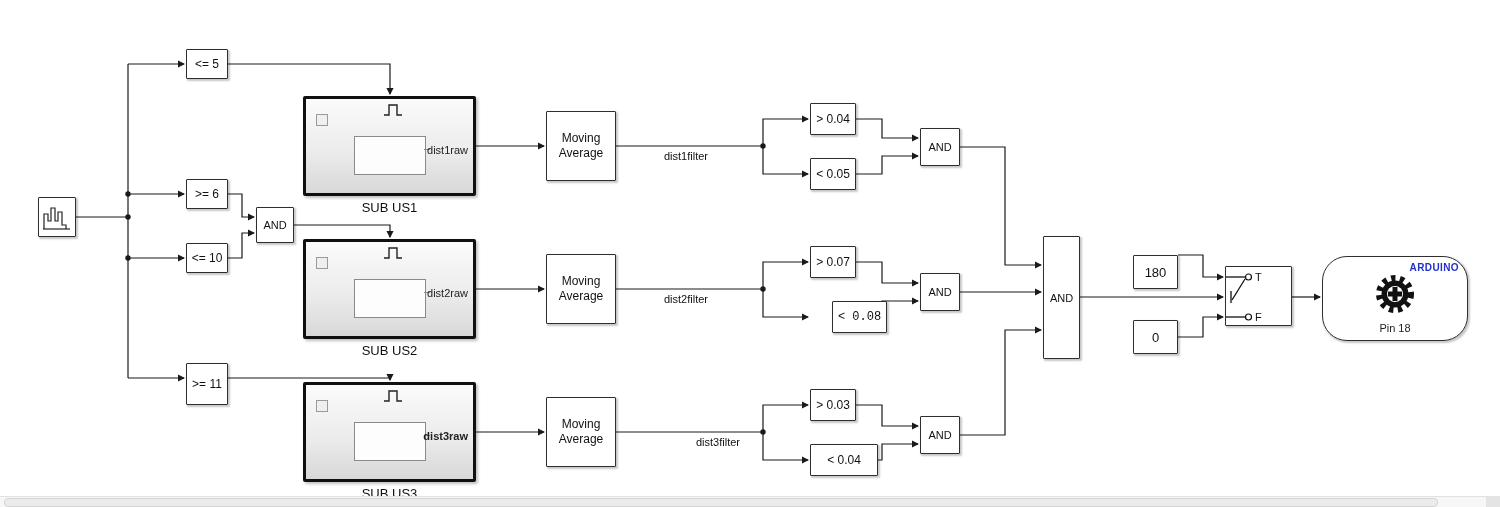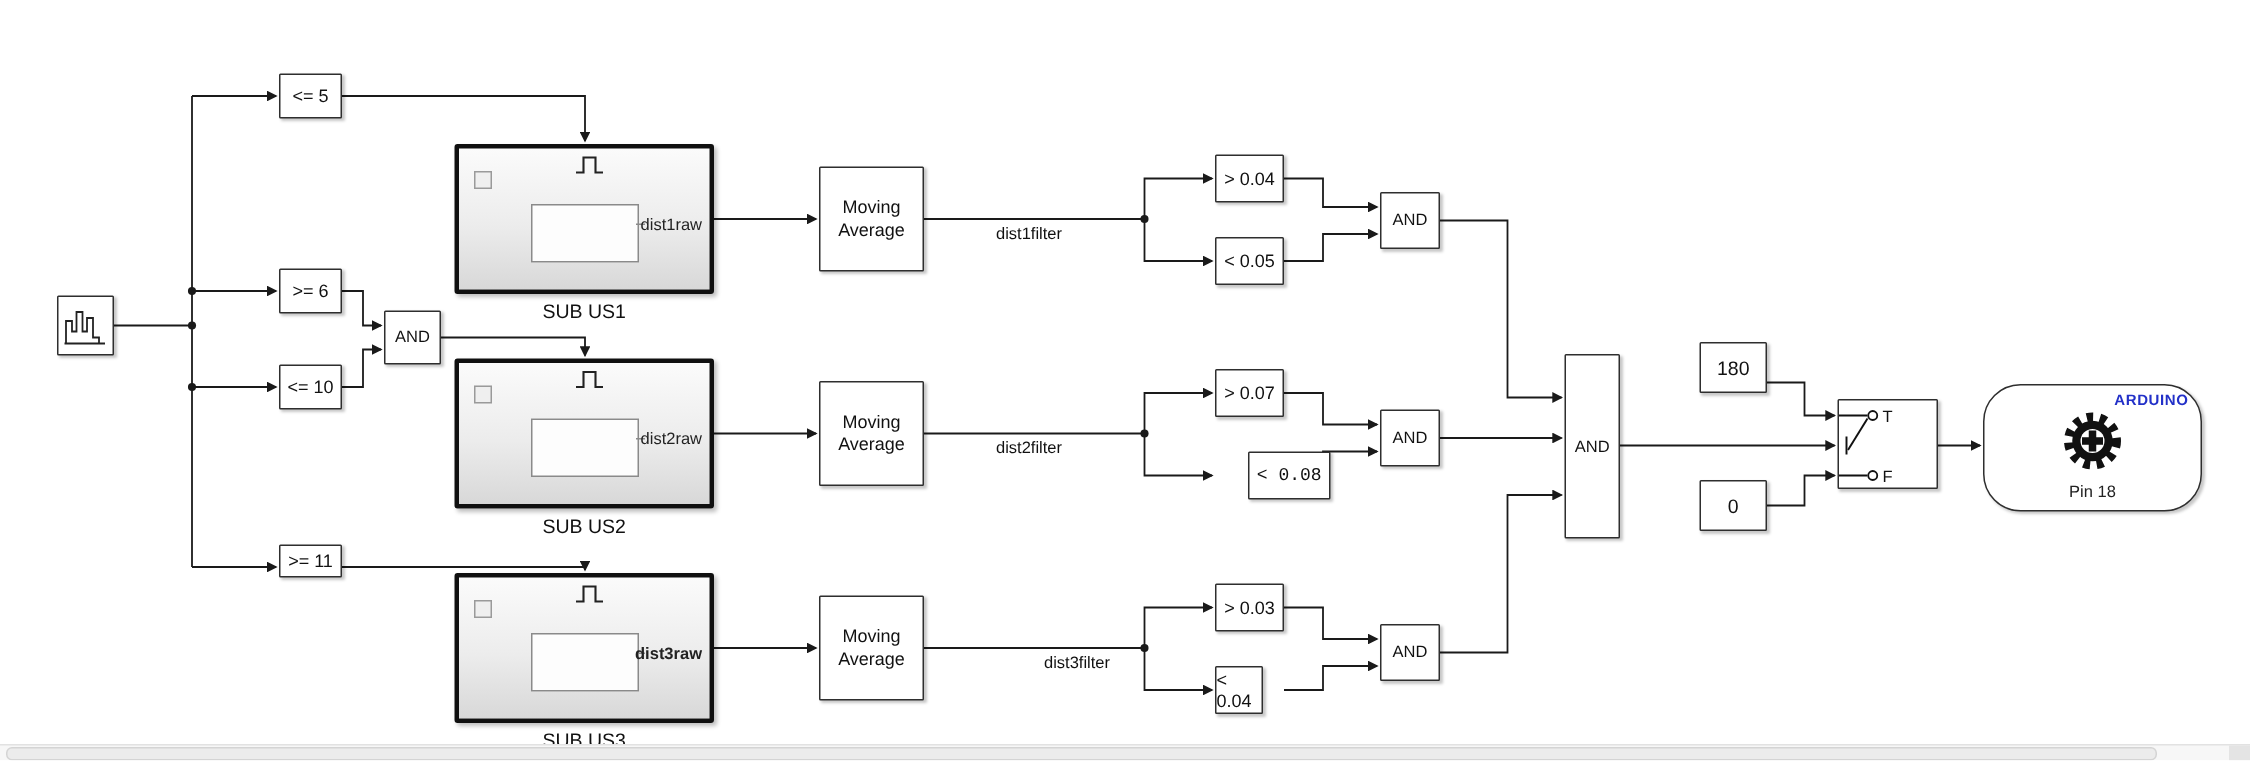--- a/index.html
+++ b/index.html
@@ -111,21 +111,21 @@
   <div class="blk" style="left:38px;top:197px;width:38px;height:40px;">
     <svg class="pulse-icn" width="34" height="36" viewBox="0 0 34 36">
       <polyline points="4,30 4,15 8,15 8,22 11,22 11,9 15,9 15,22 18,22 18,13 22,13 22,26 26,26 26,30"></polyline>
       <polyline points="3,30 30,30"></polyline>
     </svg>
   </div>
 
   <div class="blk cmp" style="left:186px;top:49px;width:42px;height:30px;">&lt;= 5</div>
   <div class="blk cmp" style="left:186px;top:179px;width:42px;height:30px;">&gt;= 6</div>
   <div class="blk cmp" style="left:186px;top:243px;width:42px;height:30px;">&lt;= 10</div>
-  <div class="blk cmp" style="left:186px;top:363px;width:42px;height:22px;">&gt;= 11</div>
+  <div class="blk cmp" style="left:186px;top:363px;width:42px;height:42px;">&gt;= 11</div>
 
   <div class="blk andg" style="left:256px;top:207px;width:38px;height:36px;">AND</div>
 
   <div class="subsys" style="left:303px;top:96px;width:173px;height:100px;">
     <svg class="trig" width="22" height="14" viewBox="0 0 22 14">
         <polyline points="2,12 7,12 7,2 15,2 15,12 20,12"></polyline>
       </svg>
     <div class="mini-sq"></div>
     <div class="inner-rect"></div>
     <div class="conn"></div>
@@ -163,26 +163,26 @@
     <div class="mini-sq"></div>
     <div class="inner-rect"></div>
     <div class="conn"></div>
     <span class="port-lbl">dist3raw</span>
   </div>
   <div class="caption" style="left:303px;top:486px;width:173px;">SUB US3</div>
   <div class="blk ma" style="left:546px;top:397px;width:70px;height:70px;">Moving
 Average</div>
   <div class="siglabel" style="left:664px;top:436px;margin-left:32px;">dist3filter</div>
   <div class="blk cmp" style="left:810px;top:389px;width:46px;height:32px;">&gt; 0.03</div>
-  <div class="blk cmp" style="left:810px;top:444px;width:32px;height:32px;">&lt; 0.04</div>
+  <div class="blk cmp" style="left:810px;top:444px;width:68px;height:32px;">&lt; 0.04</div>
   <div class="blk andg" style="left:920px;top:416px;width:40px;height:38px;">AND</div>
 
   <div class="blk bigand" style="left:1043px;top:236px;width:37px;height:123px;">AND</div>
 
-  <div class="blk const" style="left:1133px;top:228px;width:45px;height:34px;">180</div>
+  <div class="blk const" style="left:1133px;top:255px;width:45px;height:34px;">180</div>
   <div class="blk const" style="left:1133px;top:320px;width:45px;height:34px;">0</div>
 
   <div class="blk" style="left:1225px;top:266px;width:67px;height:60px;">
     <svg class="switch-icn" width="65" height="58" viewBox="0 0 65 58">
       <line x1="0" y1="10" x2="19" y2="10"></line>
       <circle cx="22.5" cy="10" r="3"></circle>
       <text x="29" y="14">T</text>
       <line x1="0" y1="50" x2="19" y2="50"></line>
       <circle cx="22.5" cy="50" r="3"></circle>
       <text x="29" y="54">F</text>

